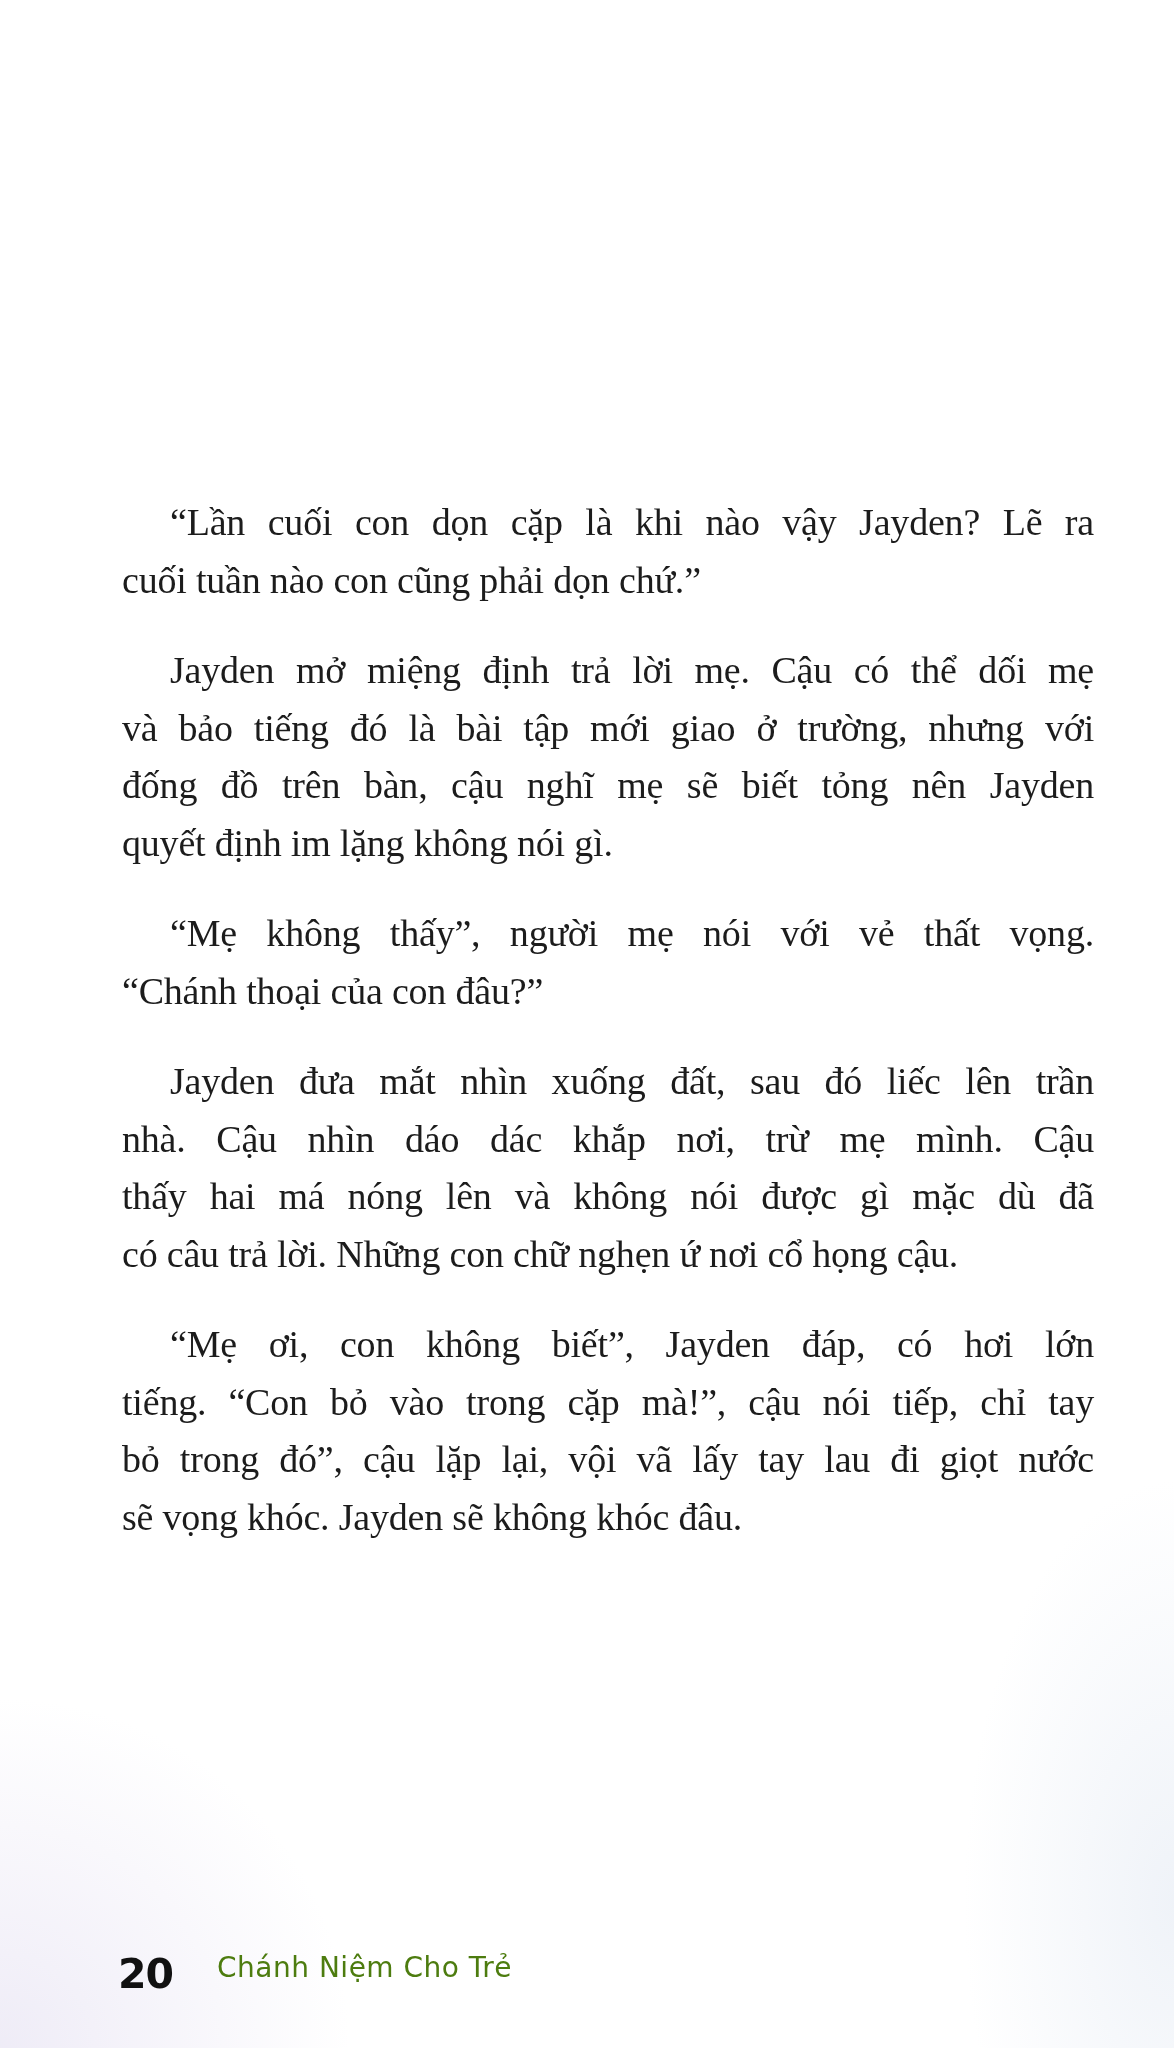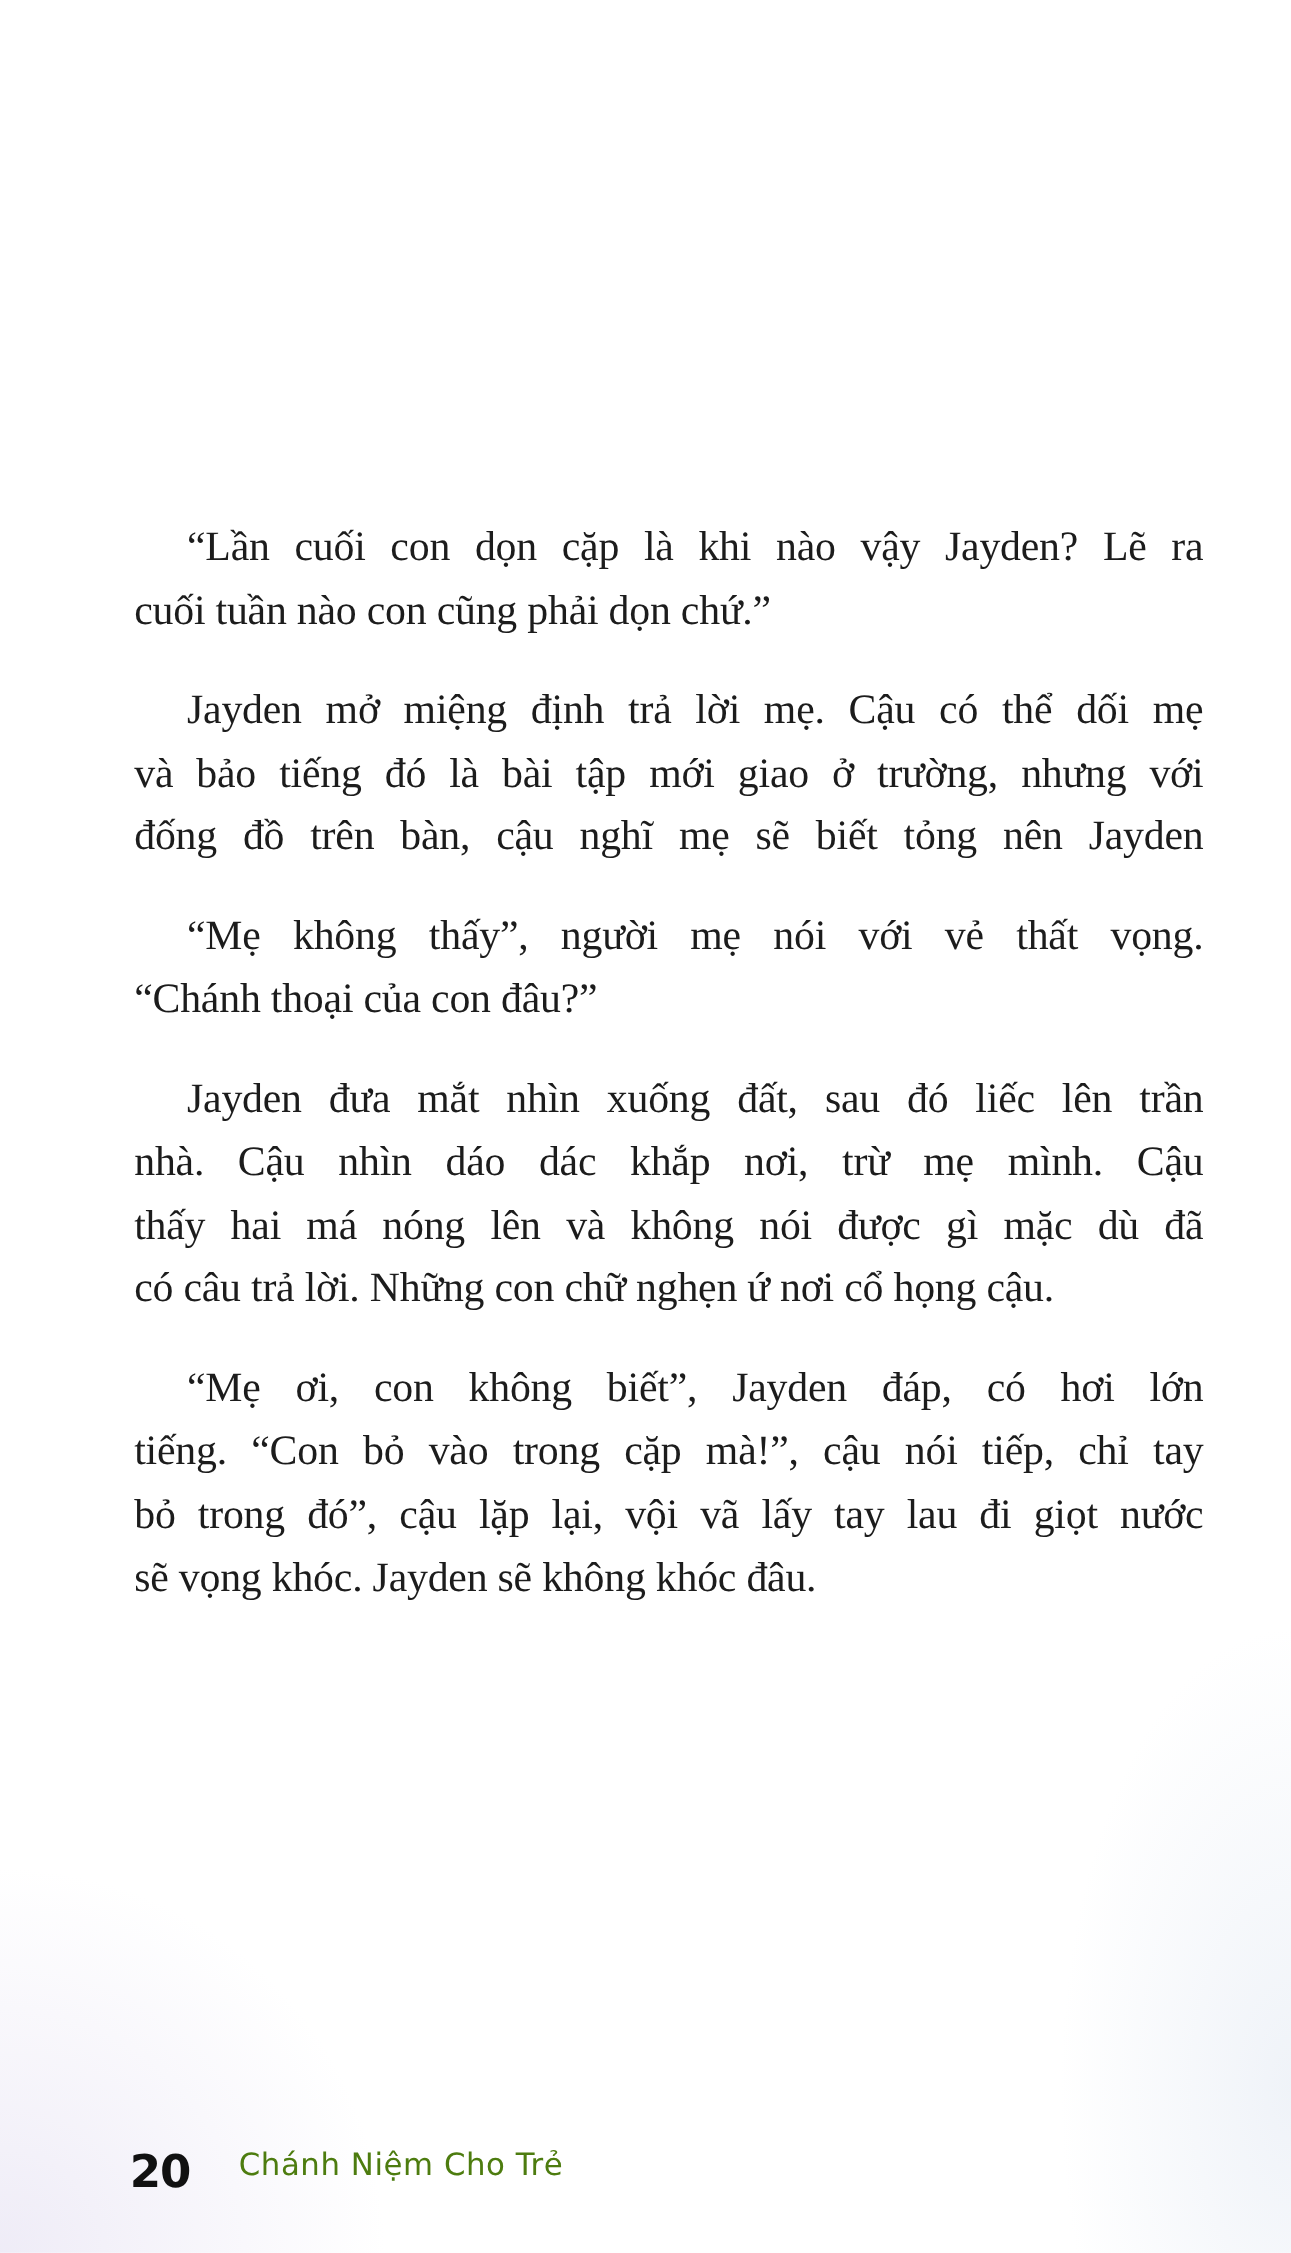--- a/index.html
+++ b/index.html
@@ -33,20 +33,21 @@
     .line {
       display: block;
       white-space: nowrap;
       text-align: justify;
       text-align-last: justify;
       height: 57.5px;
       overflow: visible;
     }
     .line.first {
       padding-left: 48px;
+      margin-top: 25px;
     }
     .line.last {
       text-align: center;
       text-align-last: left;
     }
     .footer {
       position: absolute;
       left: 118px;
       top: 1954px;
       height: 60px;
@@ -75,20 +76,21 @@
 
 <main class="page-body">
   <p class="para">
     <span class="line first">“Lần cuối con dọn cặp là khi nào vậy Jayden? Lẽ ra</span>
     <span class="line last">cuối tuần nào con cũng phải dọn chứ.”</span>
   </p>
   <p class="para">
     <span class="line first">Jayden mở miệng định trả lời mẹ. Cậu có thể dối mẹ</span>
     <span class="line">và bảo tiếng đó là bài tập mới giao ở trường, nhưng với</span>
     <span class="line">đống đồ trên bàn, cậu nghĩ mẹ sẽ biết tỏng nên Jayden</span>
+    <span class="line last">quyết định im lặng không nói gì.</span>
   </p>
   <p class="para">
     <span class="line first">“Mẹ không thấy”, người mẹ nói với vẻ thất vọng.</span>
     <span class="line last">“Chánh thoại của con đâu?”</span>
   </p>
   <p class="para">
     <span class="line first">Jayden đưa mắt nhìn xuống đất, sau đó liếc lên trần</span>
     <span class="line">nhà. Cậu nhìn dáo dác khắp nơi, trừ mẹ mình. Cậu</span>
     <span class="line">thấy hai má nóng lên và không nói được gì mặc dù đã</span>
     <span class="line last">có câu trả lời. Những con chữ nghẹn ứ nơi cổ họng cậu.</span>

